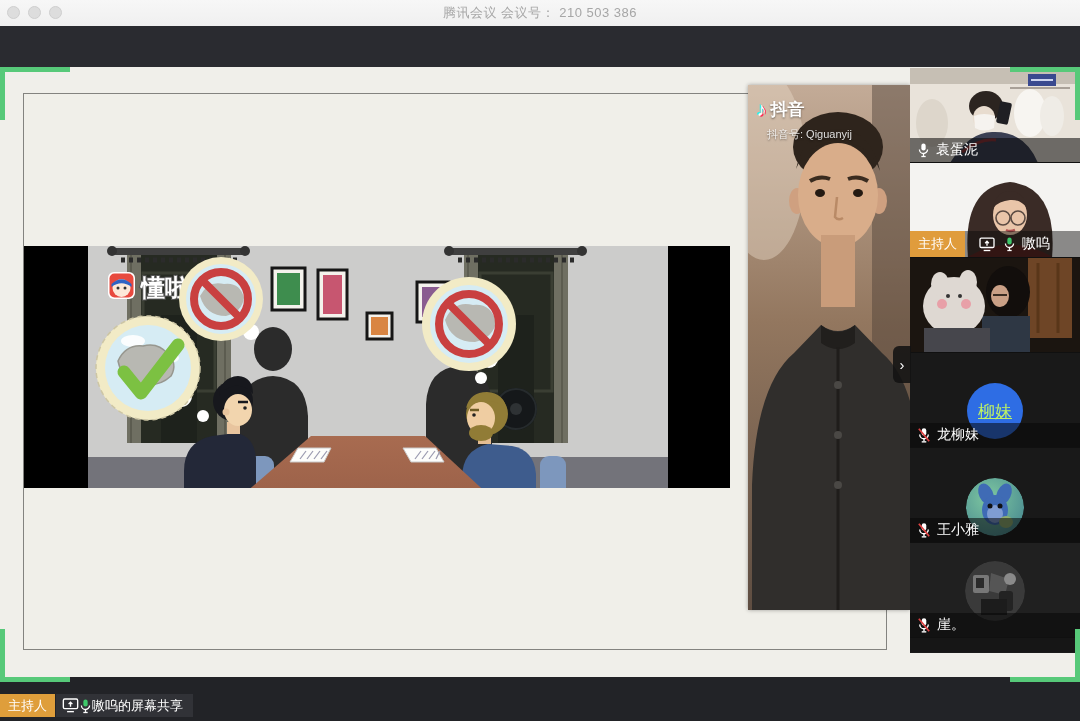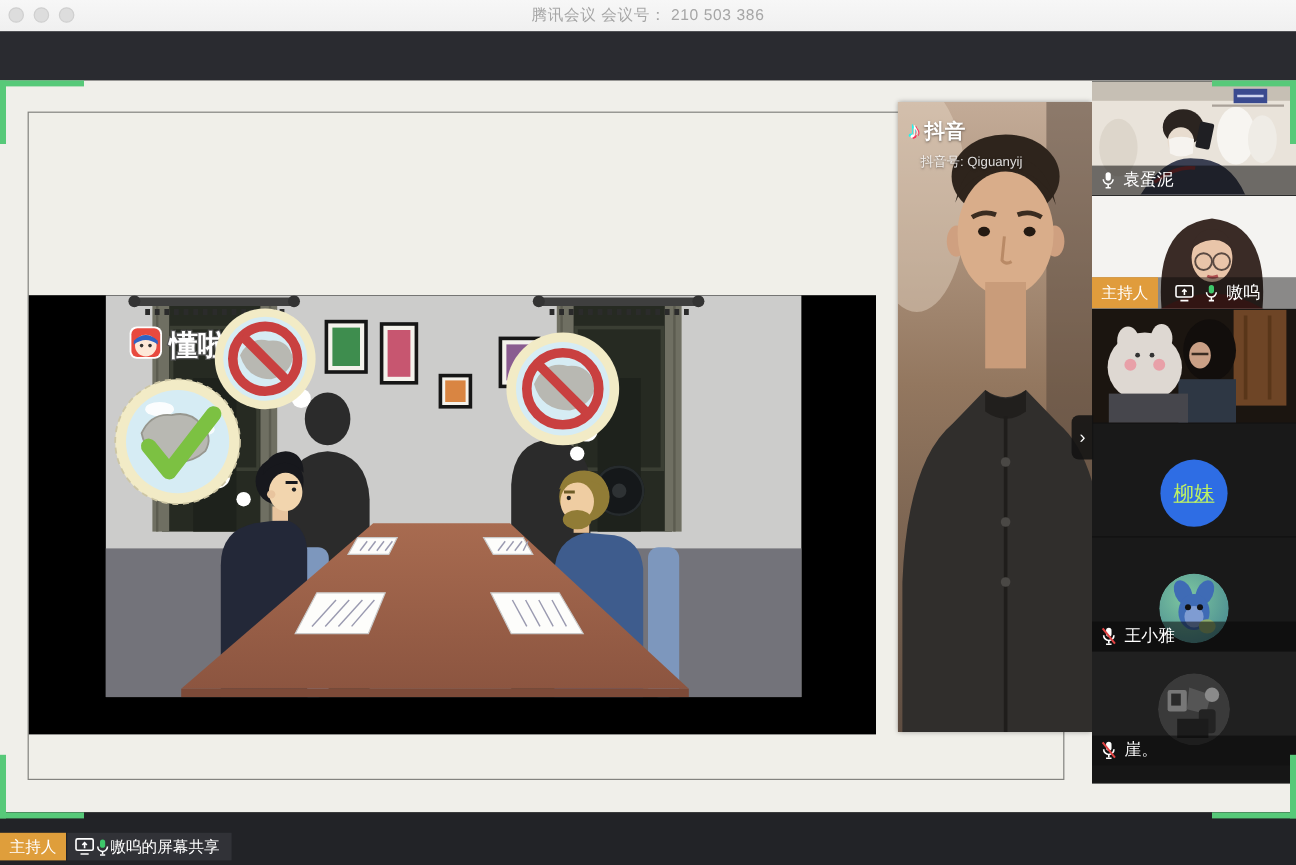--- a/index.html
+++ b/index.html
@@ -24,21 +24,21 @@
   
   .corner{position:absolute;width:65px;height:48px;z-index:12;pointer-events:none;}
   .c-tl{top:0;left:0;border-top:5px solid #57c979;border-left:5px solid #57c979;}
   .c-tr{top:0;right:0;border-top:5px solid #57c979;border-right:5px solid #57c979;}
   .c-bl{top:562px;left:0;border-bottom:5px solid #57c979;border-left:5px solid #57c979;}
   .c-br{top:562px;right:0;border-bottom:5px solid #57c979;border-right:5px solid #57c979;}
 
   
   .sharedwin{position:absolute;left:23px;top:26px;width:864px;height:557px;
     background:#f0efe9;border:1px solid #83837f;box-sizing:border-box;}
-  .player{position:absolute;left:0;top:152px;width:706px;height:366px;background:#000;overflow:hidden;}
+  .player{position:absolute;left:0;top:152px;width:706px;height:242px;background:#000;overflow:hidden;}
   .cartoon{position:absolute;left:64px;top:0;width:580px;height:335px;display:block;}
 
   
   .douyin{position:absolute;left:748px;top:18px;width:162px;height:525px;z-index:5;
     overflow:hidden;box-shadow:0 0 4px rgba(0,0,0,.35);}
   .douyin svg{position:absolute;inset:0;display:block;}
   .dy-logo{position:absolute;left:9px;top:13px;display:flex;align-items:center;gap:4px;z-index:2;}
   .dy-note{font-size:19px;line-height:19px;color:#fff;font-weight:bold;
     text-shadow:-1.5px -1px 0 #25f4ee,1.5px 1px 0 #fe2c55;}
   .dy-name{font-size:17px;color:#fff;font-weight:bold;text-shadow:0 1px 2px rgba(0,0,0,.5);}
@@ -365,20 +365,30 @@
           <circle cx="38" cy="38" r="2" fill="#333"></circle>
           <circle cx="50" cy="38" r="2" fill="#333"></circle>
           <rect x="14" y="70" width="66" height="25" fill="#46464c"></rect>
         </svg>
       </div>
 
       <div class="tile">
         <div class="avcircle av-blue">
           <span>柳妹</span>
         </div>
+        <div class="namebar">
+          <svg width="14" height="16" viewBox="0 0 24 28">
+            <rect x="8" y="2" width="8" height="13" rx="4" fill="#fff"></rect>
+            <path d="M4.5 13a7.5 7.5 0 0 0 15 0" fill="none" stroke="#fff" stroke-width="2.4"></path>
+            <line x1="12" y1="20.5" x2="12" y2="25" stroke="#fff" stroke-width="2.4"></line>
+            <line x1="8" y1="26" x2="16" y2="26" stroke="#fff" stroke-width="2.4"></line>
+            <line x1="3" y1="3" x2="21" y2="25" stroke="#e04343" stroke-width="3"></line>
+          </svg>
+          <span>龙柳妹</span>
+        </div>
       </div>
 
       <div class="tile">
         <div class="avcircle" style="top:30px;width:58px;height:58px;">
           <svg width="58" height="58" viewBox="0 0 58 58">
             <defs>
               <radialGradient id="stbg" cx=".4" cy=".35" r=".9">
                 <stop offset="0" stop-color="#7fc8a0"></stop>
                   <stop offset="1" stop-color="#3e7e8e"></stop>
               </radialGradient>

